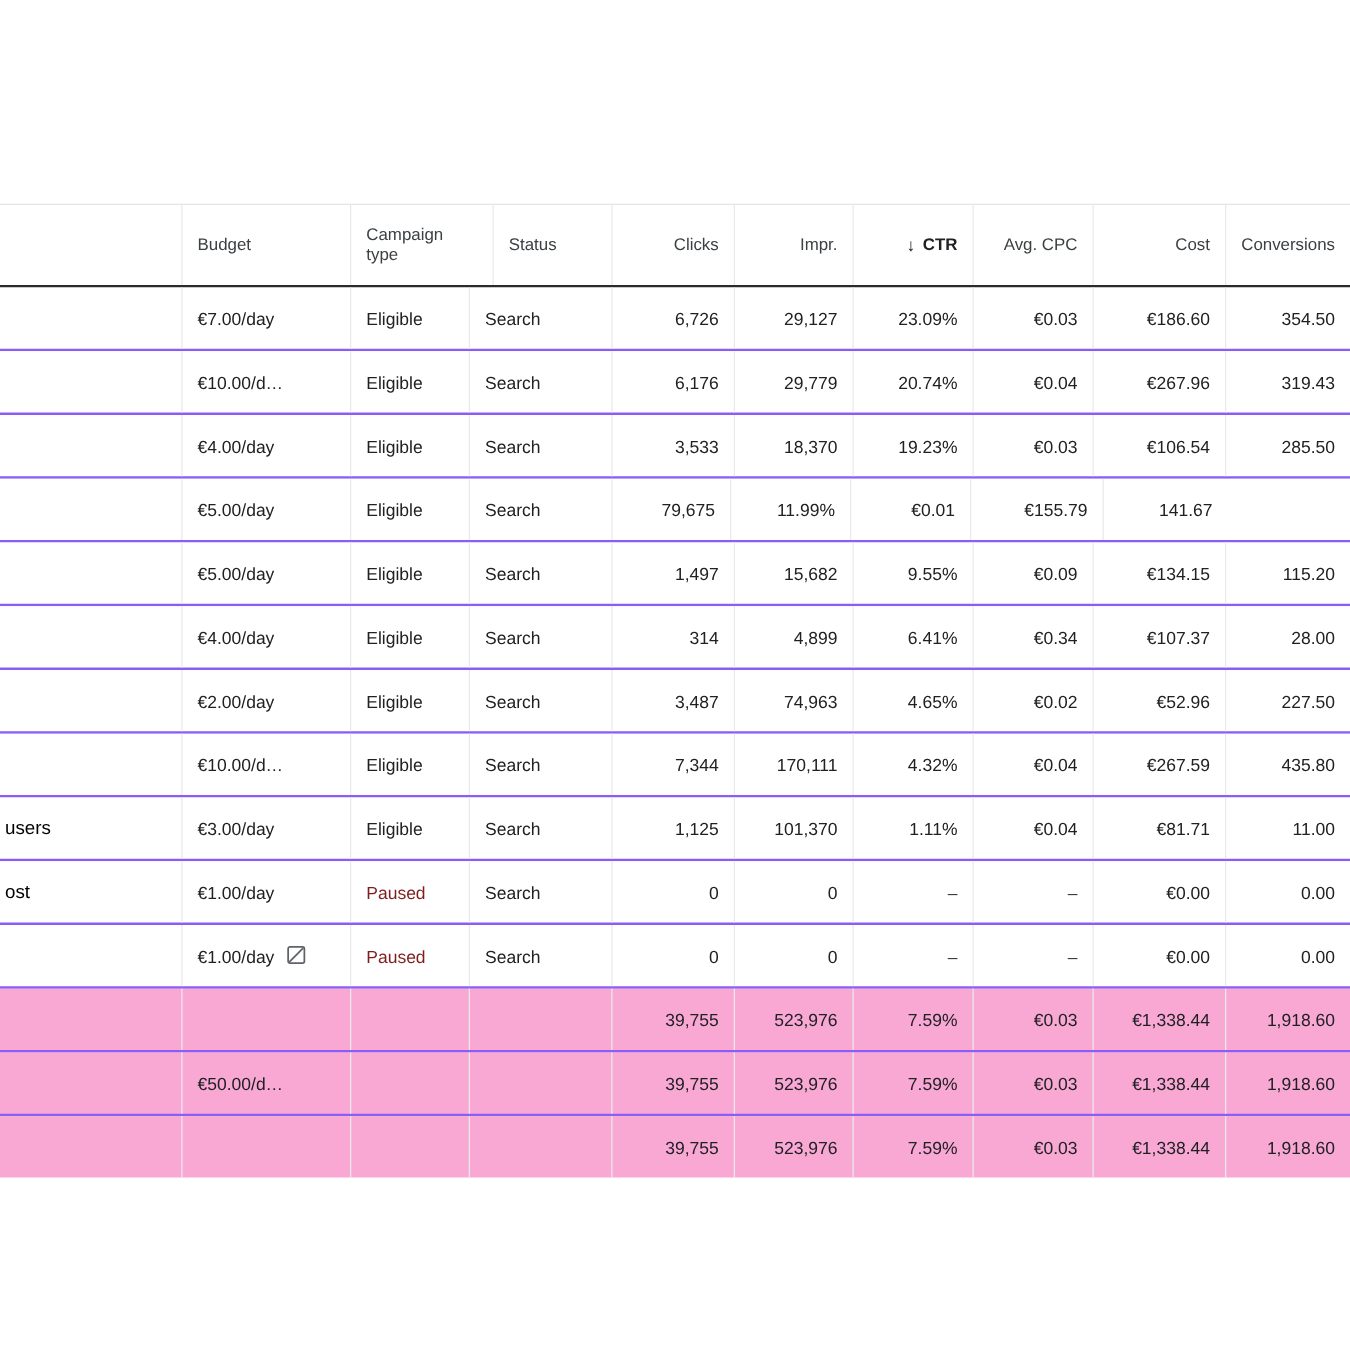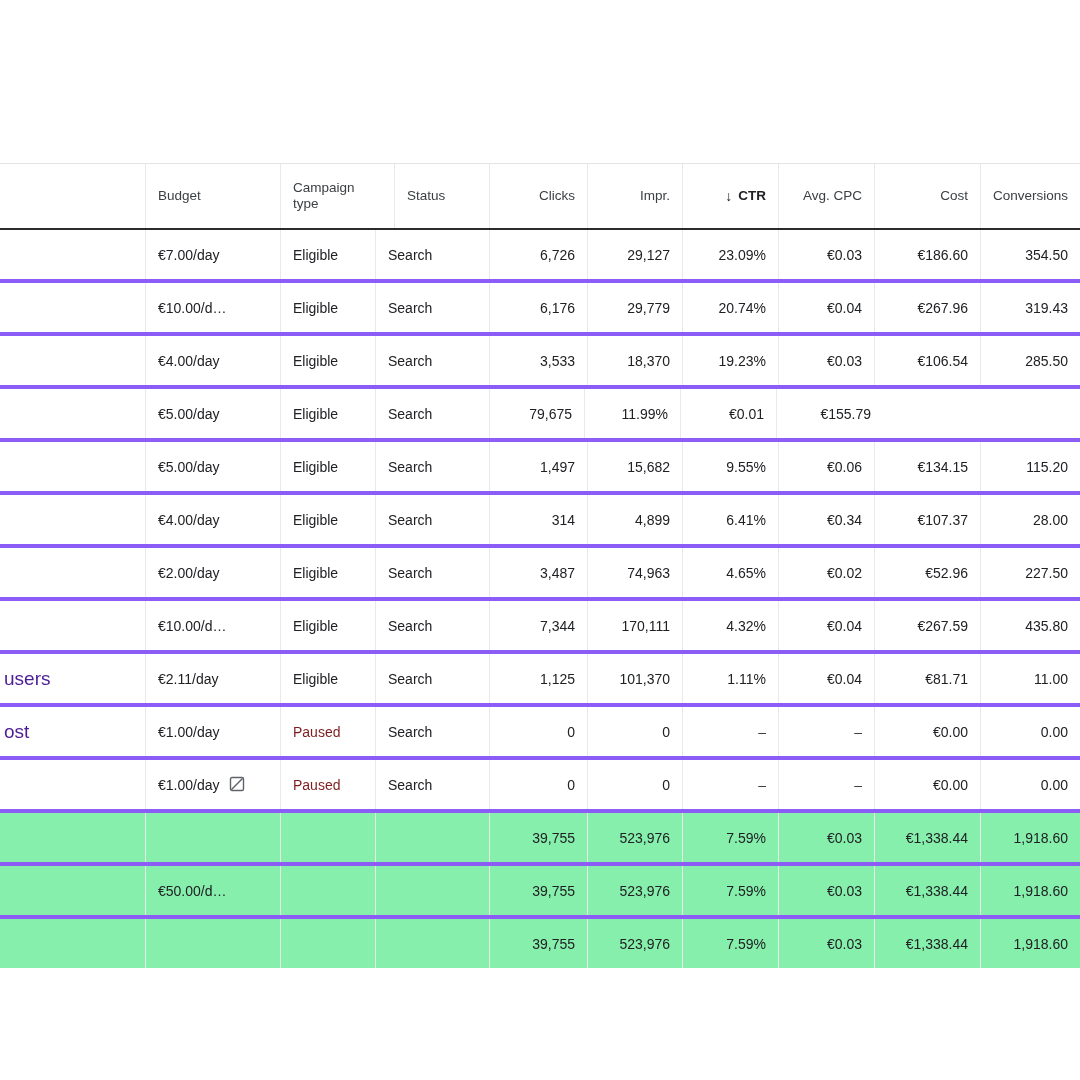--- a/index.html
+++ b/index.html
@@ -21,21 +21,21 @@
     left: 0;
     width: 1080px;
     border-top: 1px solid #e4e4e4;
     color: #202124;
     font-size: 14px;
   }
   .tr {
     display: flex;
     align-items: stretch;
     height: 49px;
-    border-bottom: 4px solid #8b5cf6;
+    border-bottom: 2px solid #8b5cf6;
     background: #ffffff;
   }
   .tr.header-row {
     height: 64px;
     border-bottom: 2px solid #2b2b2b;
   }
   .tr:last-child {
     border-bottom: none;
   }
   .td, .th {
@@ -62,31 +62,31 @@
   .c2 { width: 95px; }
   .c3 { width: 114px; }
   .c4 { width: 98px; }
   .c5 { width: 95px; }
   .c6 { width: 96px; }
   .c7 { width: 96px; }
   .c8 { width: 106px; }
   .c9 { width: 99px; }
   .num { justify-content: flex-end; text-align: right; }
   .name-link {
-    color: #4c1d95;
+    color: #000000;
     cursor: pointer;
-    font-size: 19px;
+    font-size: 15px;
   }
   .status-paused { color: #7f1d1d; }
   .muted-dash { color: #3c4043; }
   .budget-icon-svg {
     margin-left: 9px;
     flex: 0 0 auto;
   }
-  .total-row { background: #86efac; }
+  .total-row { background: #f9a8d4; }
 </style>
 </head>
 <body>
 
 <div class="page">
   <div class="ads-table">
 
     <div class="tr header-row">
       <div class="th c0"></div>
       <div class="th c1">Budget</div>
@@ -218,20 +218,23 @@
           </div>
           <div class="td c6 num">
             <span>11.99%</span>
           </div>
           <div class="td c7 num">
             <span>€0.01</span>
           </div>
           <div class="td c8 num">
             <span>€155.79</span>
           </div>
+          <div class="td c9 num">
+            <span>141.67</span>
+          </div>
         </div>
         <div class="tr">
           <div class="td c0">
             <span></span>
           </div>
           <div class="td c1">
             <span>€5.00/day</span>
           </div>
           <div class="td c2">
             <span>Eligible</span>
@@ -242,21 +245,21 @@
           <div class="td c4 num">
             <span>1,497</span>
           </div>
           <div class="td c5 num">
             <span>15,682</span>
           </div>
           <div class="td c6 num">
             <span>9.55%</span>
           </div>
           <div class="td c7 num">
-            <span>€0.06</span>
+            <span>€0.09</span>
           </div>
           <div class="td c8 num">
             <span>€134.15</span>
           </div>
           <div class="td c9 num">
             <span>115.20</span>
           </div>
         </div>
         <div class="tr">
           <div class="td c0">
@@ -352,21 +355,21 @@
           </div>
           <div class="td c9 num">
             <span>435.80</span>
           </div>
         </div>
         <div class="tr">
           <div class="td c0">
             <span class="name-link">users</span>
           </div>
           <div class="td c1">
-            <span>€2.11/day</span>
+            <span>€3.00/day</span>
           </div>
           <div class="td c2">
             <span>Eligible</span>
           </div>
           <div class="td c3">
             <span>Search</span>
           </div>
           <div class="td c4 num">
             <span>1,125</span>
           </div>

